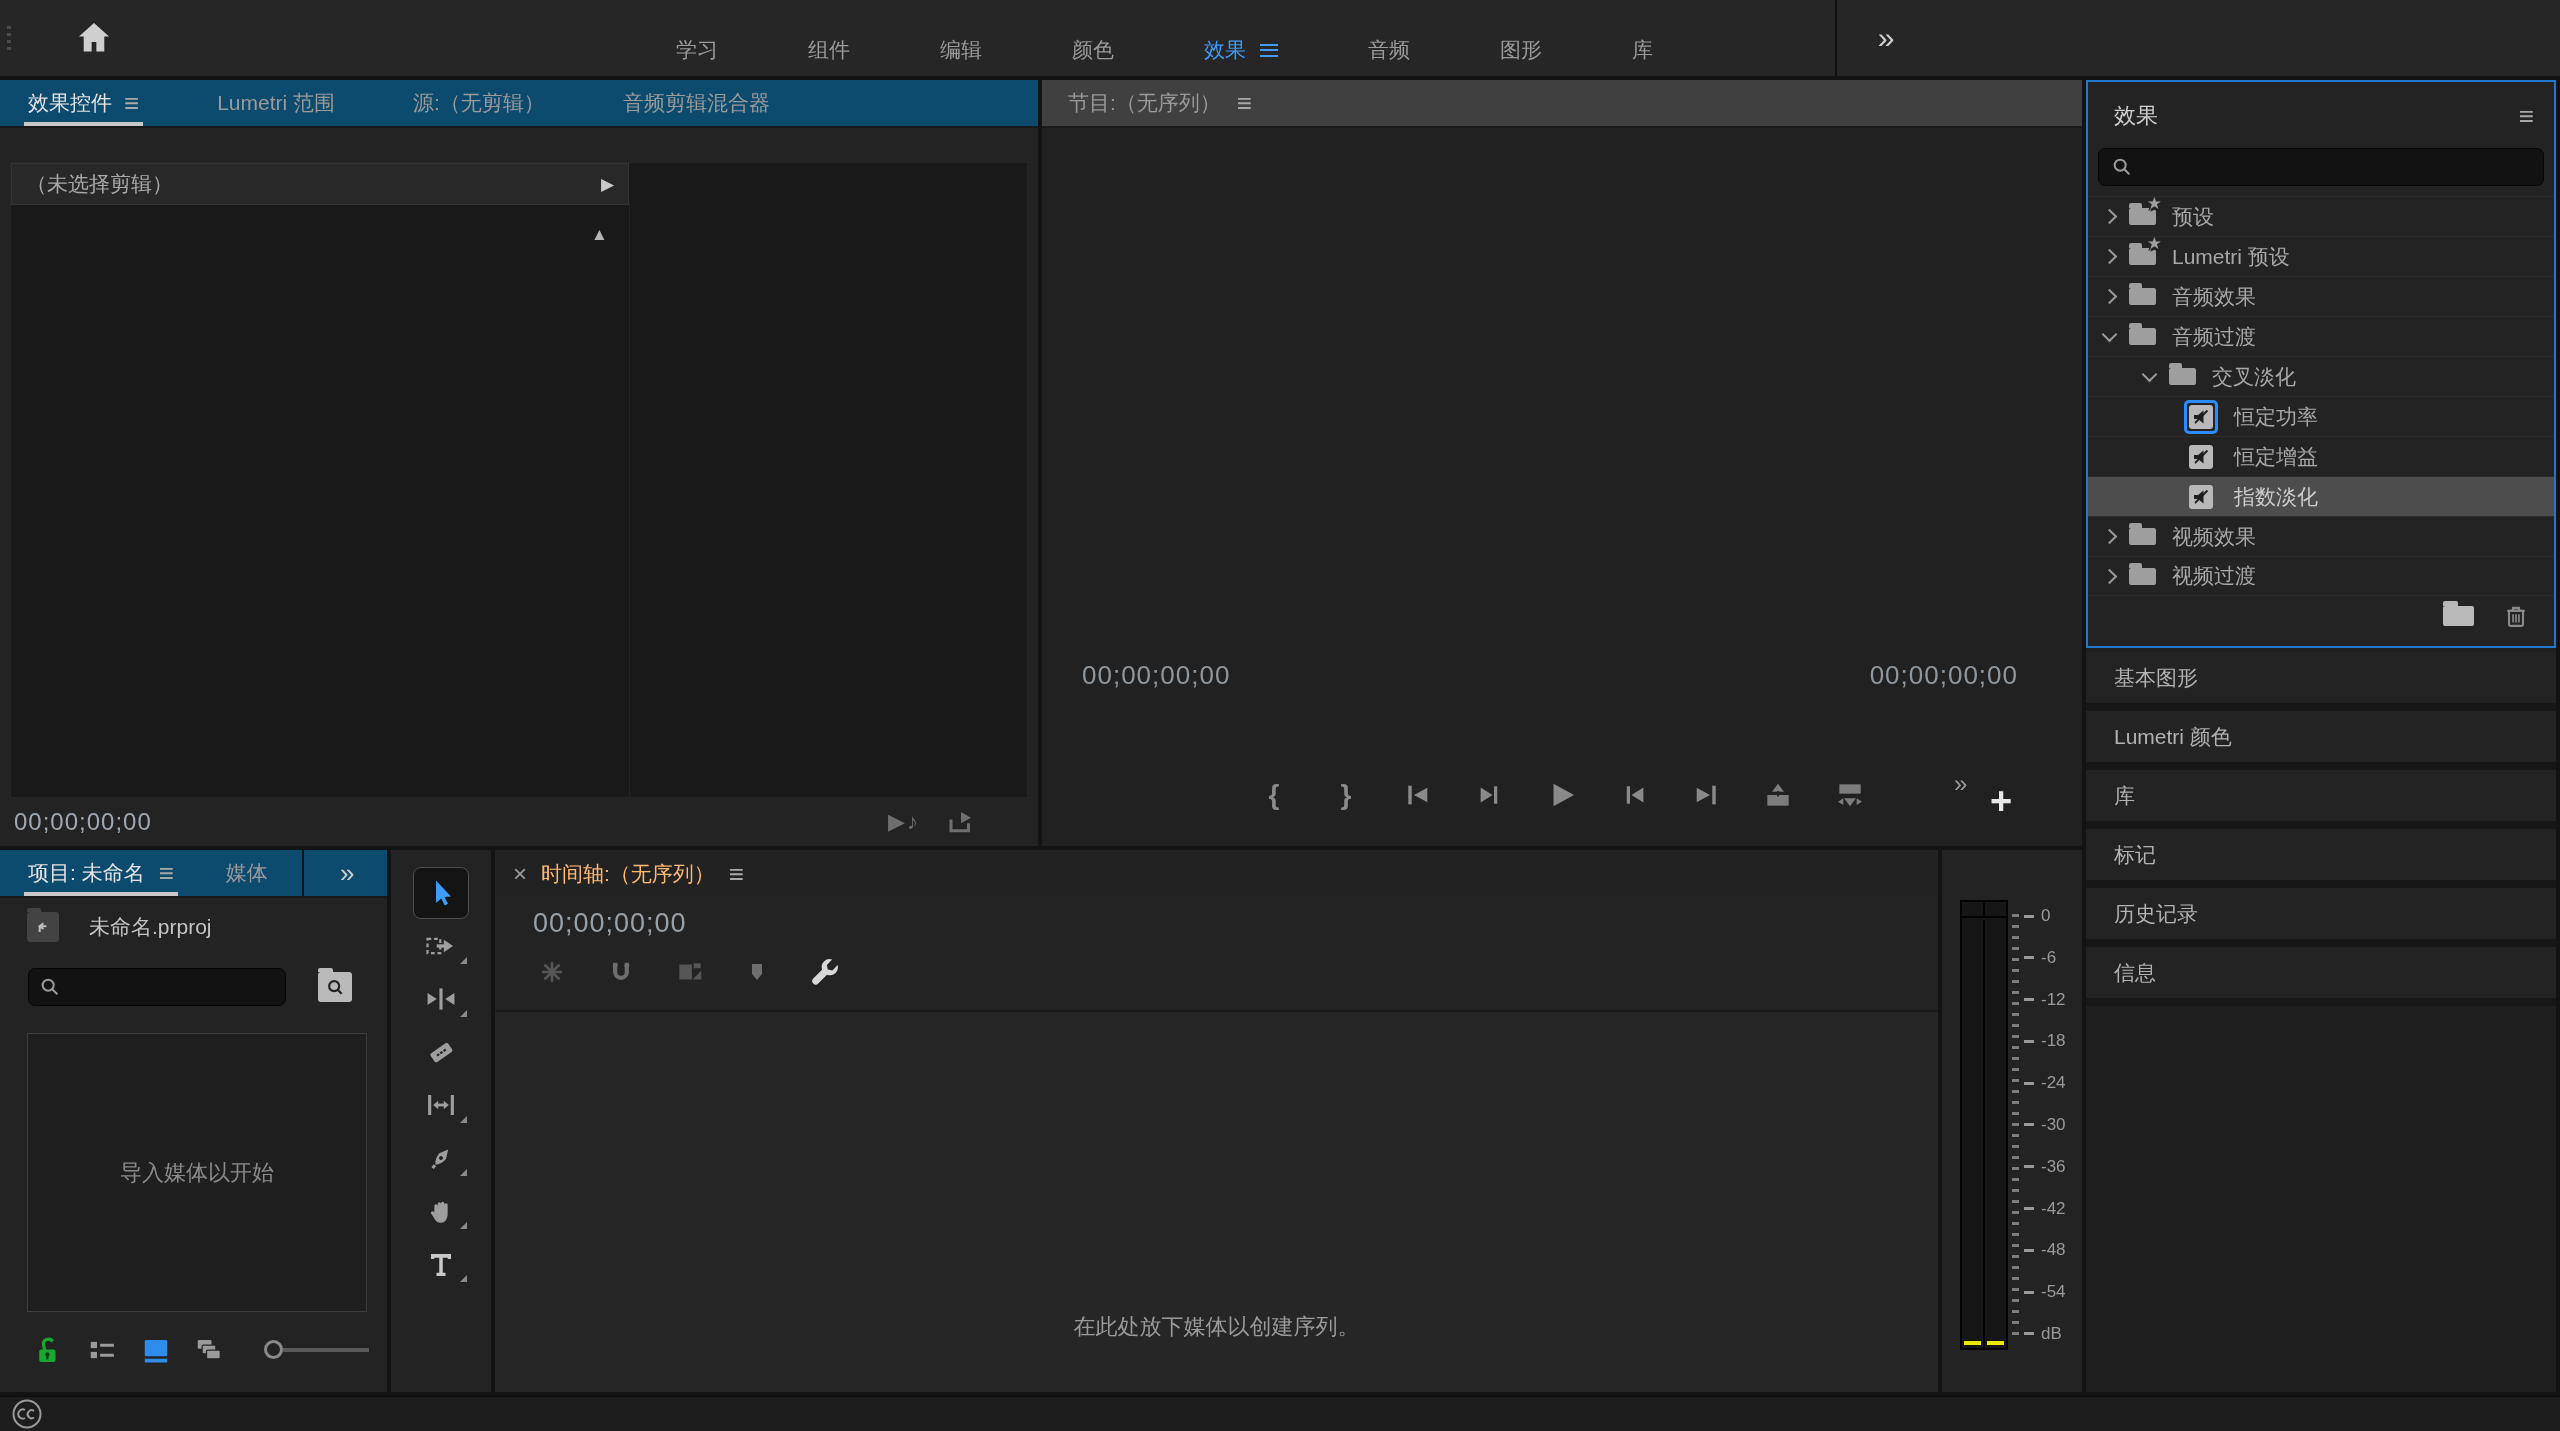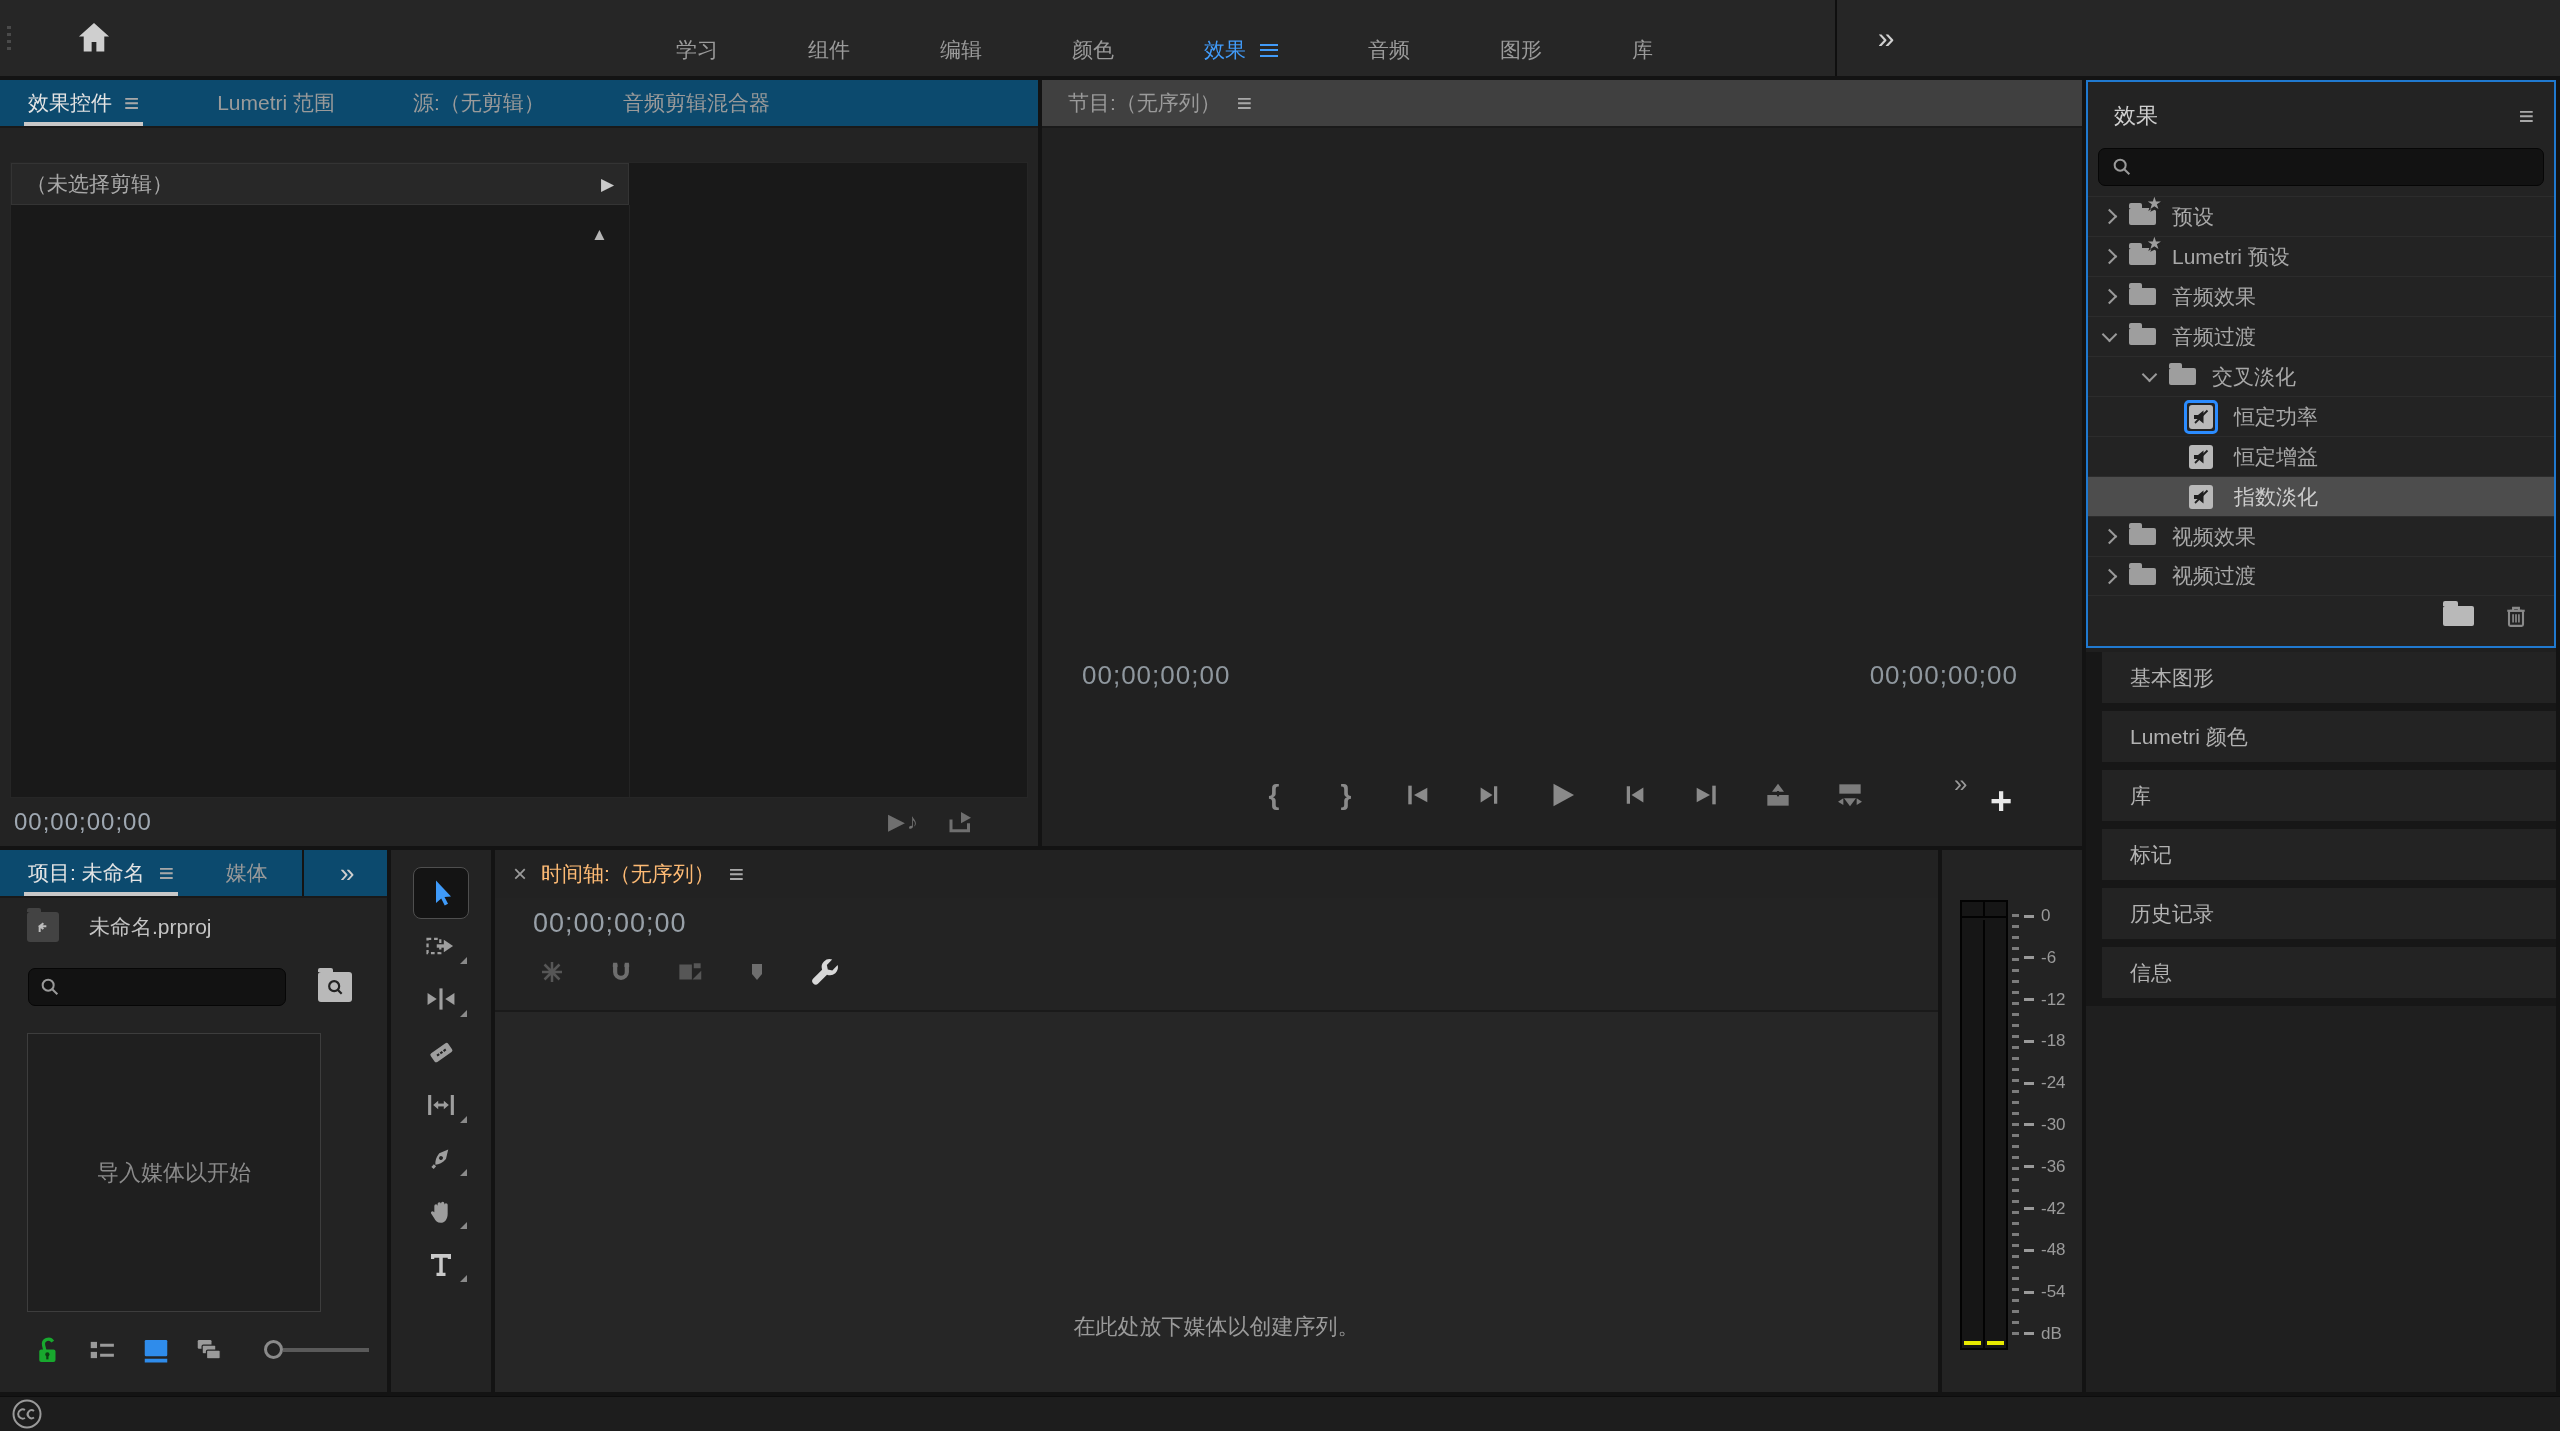--- a/index.html
+++ b/index.html
@@ -87,41 +87,41 @@
     text-shadow:-2px 2px 0 #232323, 2px 2px 0 #232323, 0 3px 0 #232323; }
   .spk-wrap { width:34px; height:34px; display:flex; align-items:center; justify-content:center;
     border:3px solid transparent; border-radius:5px; flex:none; }
   .spk-wrap.default { border-color:#2b8cff; }
   #fx-footer { position:absolute; right:0; bottom:8px; height:44px; display:flex; align-items:center; gap:28px; padding-right:24px; }
   #fx-footer .folder { width:31px; height:20px; background:#b9b9b9; }
   #fx-footer .folder::before { background:#b9b9b9; width:15px; }
 
   .side-rows { position:absolute; left:0; top:572px; width:470px; background:#171717; }
   .side-row { height:51px; background:#232323; margin-bottom:8px; display:flex; align-items:center;
-    padding-left:28px; font-size:21px; color:#b2b2b2;margin-left:16px; }
+    padding-left:28px; font-size:21px; color:#b2b2b2; }
   #right-remainder { position:absolute; left:0; top:985px; width:470px; bottom:0; background:#1f1f1f; }
 
   
   #project { left:0; top:850px; width:387px; height:542px; }
   #project .strip { padding-left:24px; gap:0; position:relative; }
   #project-tab { gap:14px; }
   #media-tab { margin-left:44px; width:48px; overflow:hidden; white-space:nowrap; }
   #proj-tab-sep { position:absolute; left:302px; top:0; width:2px; height:46px; background:#141414; }
   #proj-overflow { position:absolute; left:340px; top:0; height:46px; display:flex; align-items:center;
     color:#cfcfcf; font-size:26px; }
   #proj-file-row { position:absolute; left:27px; top:62px; display:flex; align-items:center; gap:30px; }
   #proj-up-icon { width:32px; height:30px; background:#434343; border-radius:3px; display:flex; align-items:center; justify-content:center; position:relative; }
   #proj-up-icon::before { content:""; position:absolute; top:-4px; left:0; width:14px; height:4px; background:#434343; border-radius:2px 2px 0 0; }
   #proj-file-name { font-size:21px; color:#c5c5c5; }
   #proj-search { position:absolute; left:28px; top:118px; width:258px; height:38px; background:#121212;
     border:1px solid #060606; border-radius:7px; display:flex; align-items:center; padding:0 10px; }
   #find-bin { position:absolute; left:318px; top:122px; width:34px; height:30px; background:#b9b9b9; border-radius:3px;
     display:flex; align-items:center; justify-content:center; position:absolute; }
   #find-bin::before { content:""; position:absolute; top:-4px; left:0; width:15px; height:4px; background:#b9b9b9; border-radius:2px 2px 0 0; }
-  #proj-drop { position:absolute; left:27px; top:183px; width:294px; height:279px; border:1px solid #3d3d3d; background:#1f1f1f;
+  #proj-drop { position:absolute; left:27px; top:183px; width:340px; height:279px; border:1px solid #3d3d3d; background:#1f1f1f;
     display:flex; align-items:center; justify-content:center; font-size:22px; color:#8b8b8b; }
   #proj-bottom { position:absolute; left:0; top:478px; width:387px; height:44px; display:flex; align-items:center; }
   #zoom-slider { position:absolute; left:264px; top:12px; display:flex; align-items:center; }
   #zoom-knob { width:19px; height:19px; border:3.5px solid #8a8a8a; border-radius:50%; background:transparent; }
   #zoom-line { width:86px; height:4px; background:#5a5a5a; }
 
   
   #toolbar { left:391px; top:850px; width:100px; height:542px; display:flex; flex-direction:column; align-items:center; padding-top:16px; }
   .tool-cell { width:100%; height:53px; display:flex; align-items:center; justify-content:center; position:relative; }
   .tool-active-box { width:56px; height:52px; background:#141414; border:1px solid #4f4f4f; border-radius:8px;

